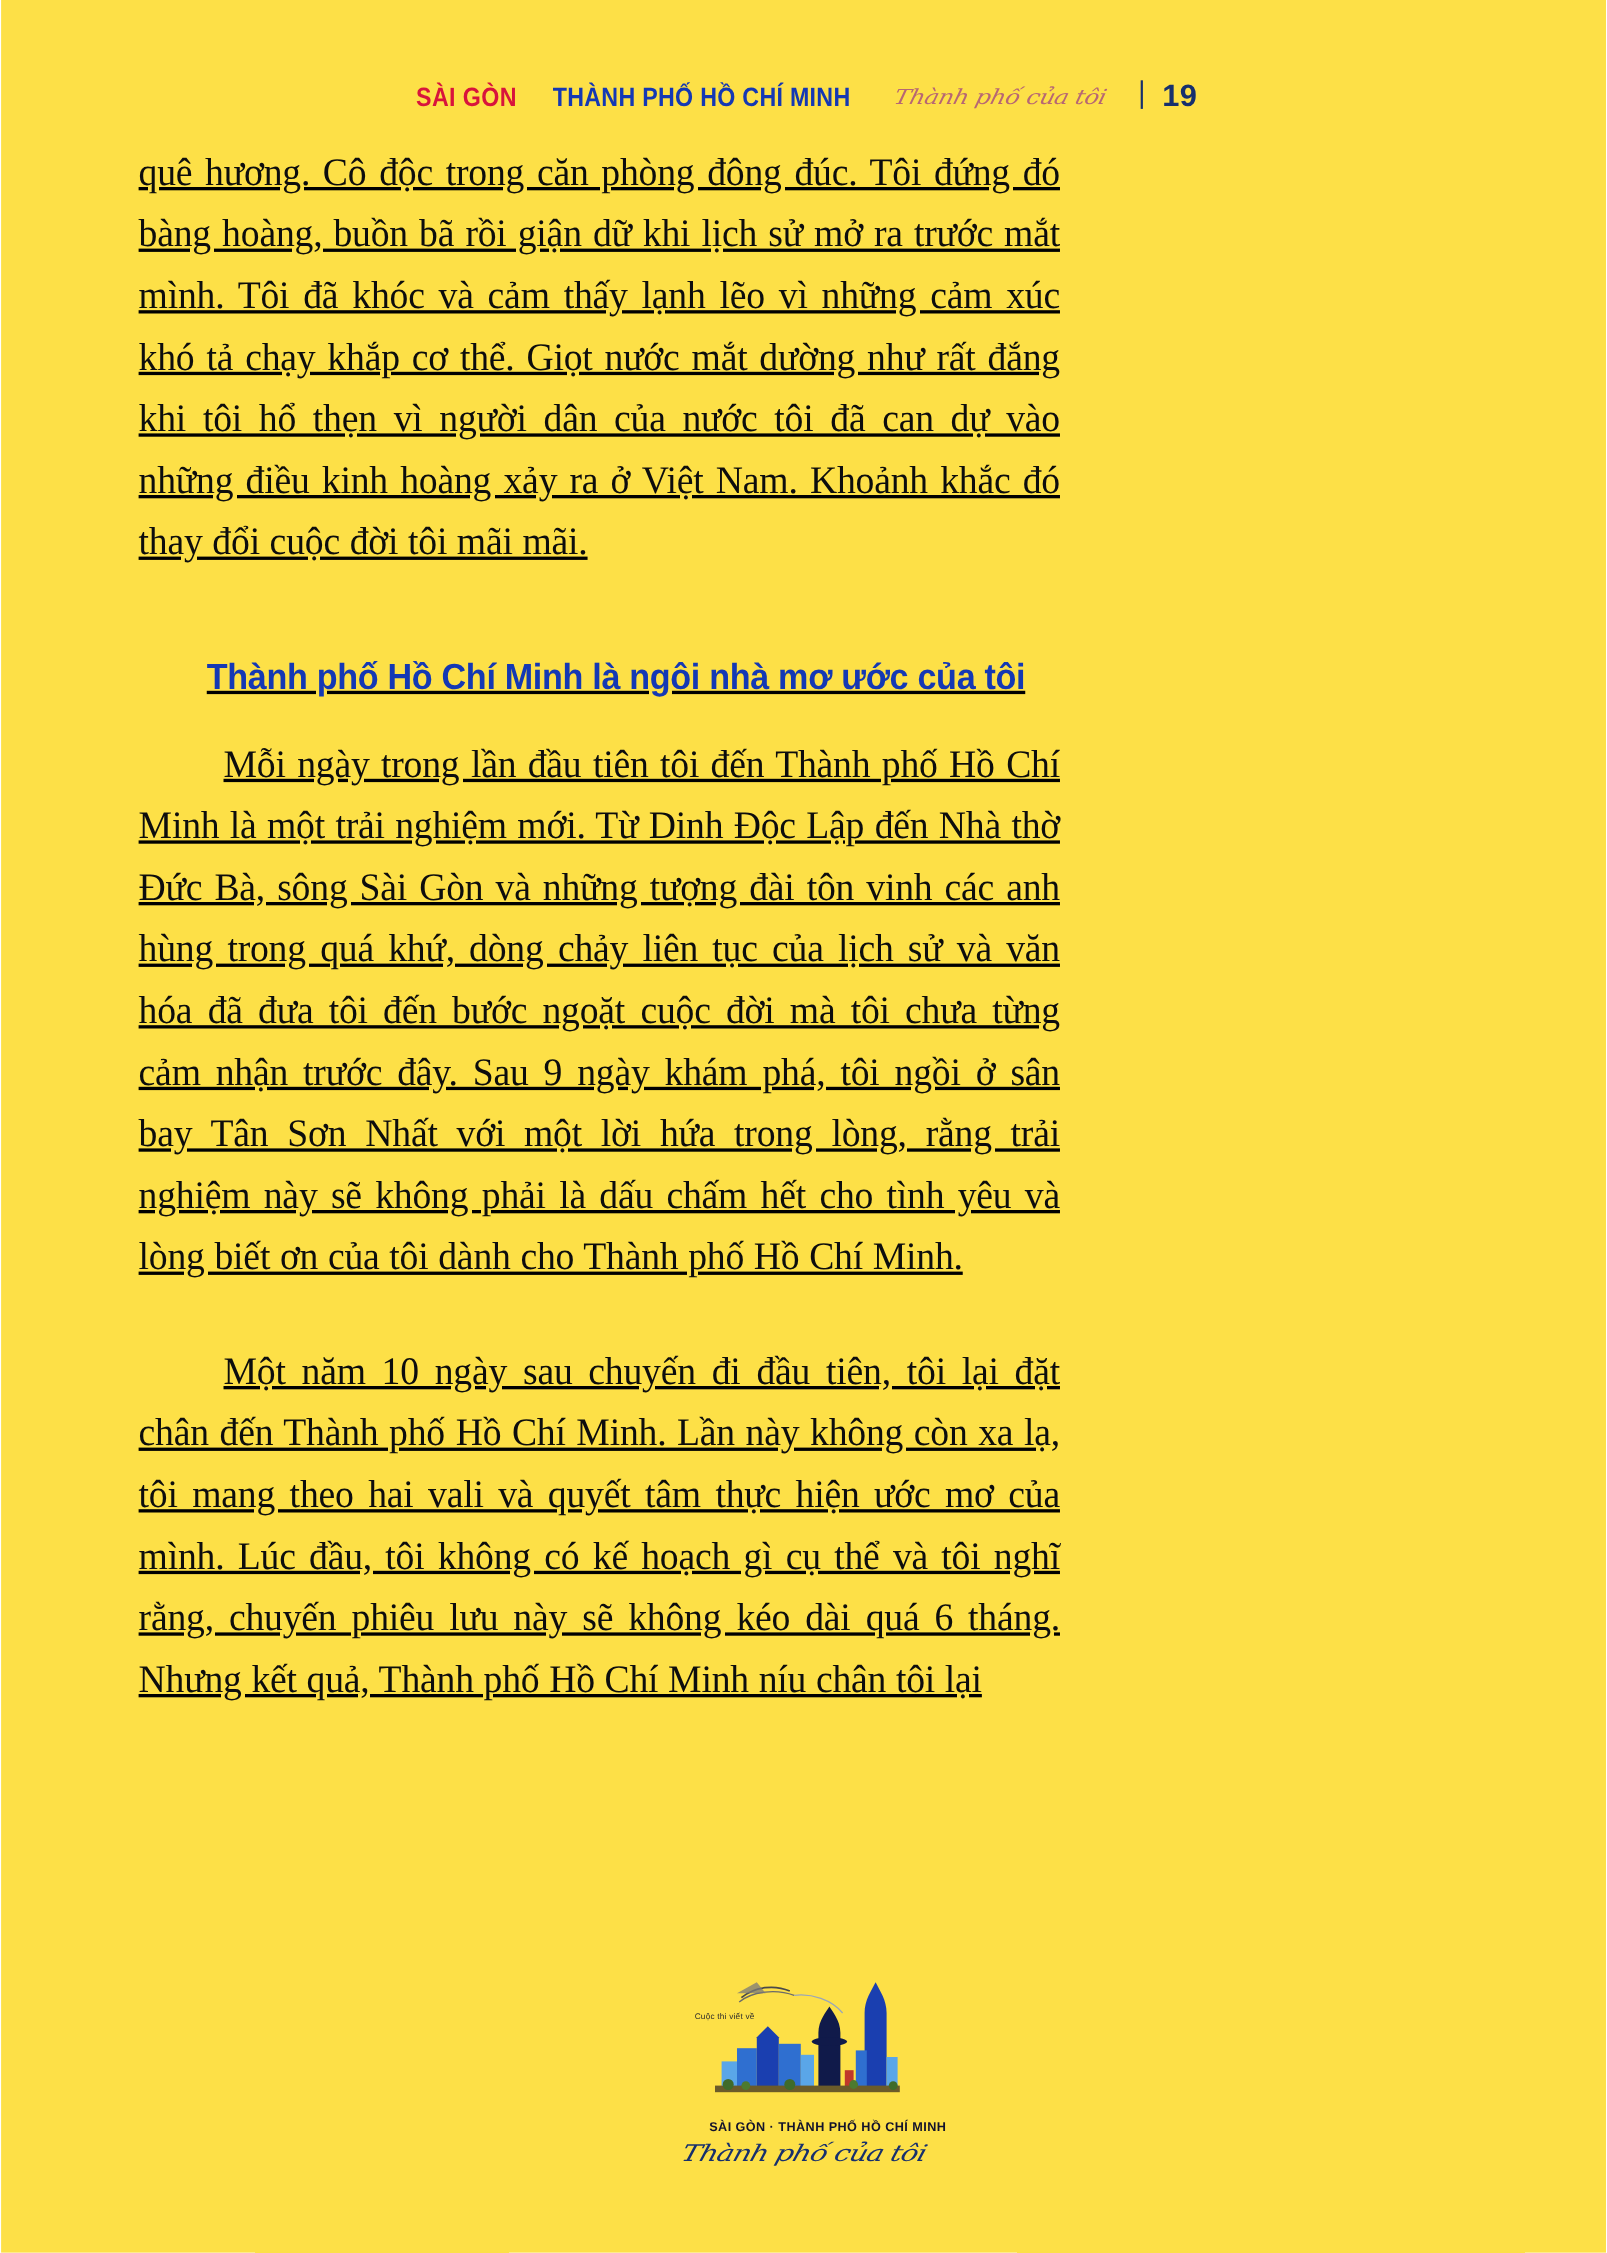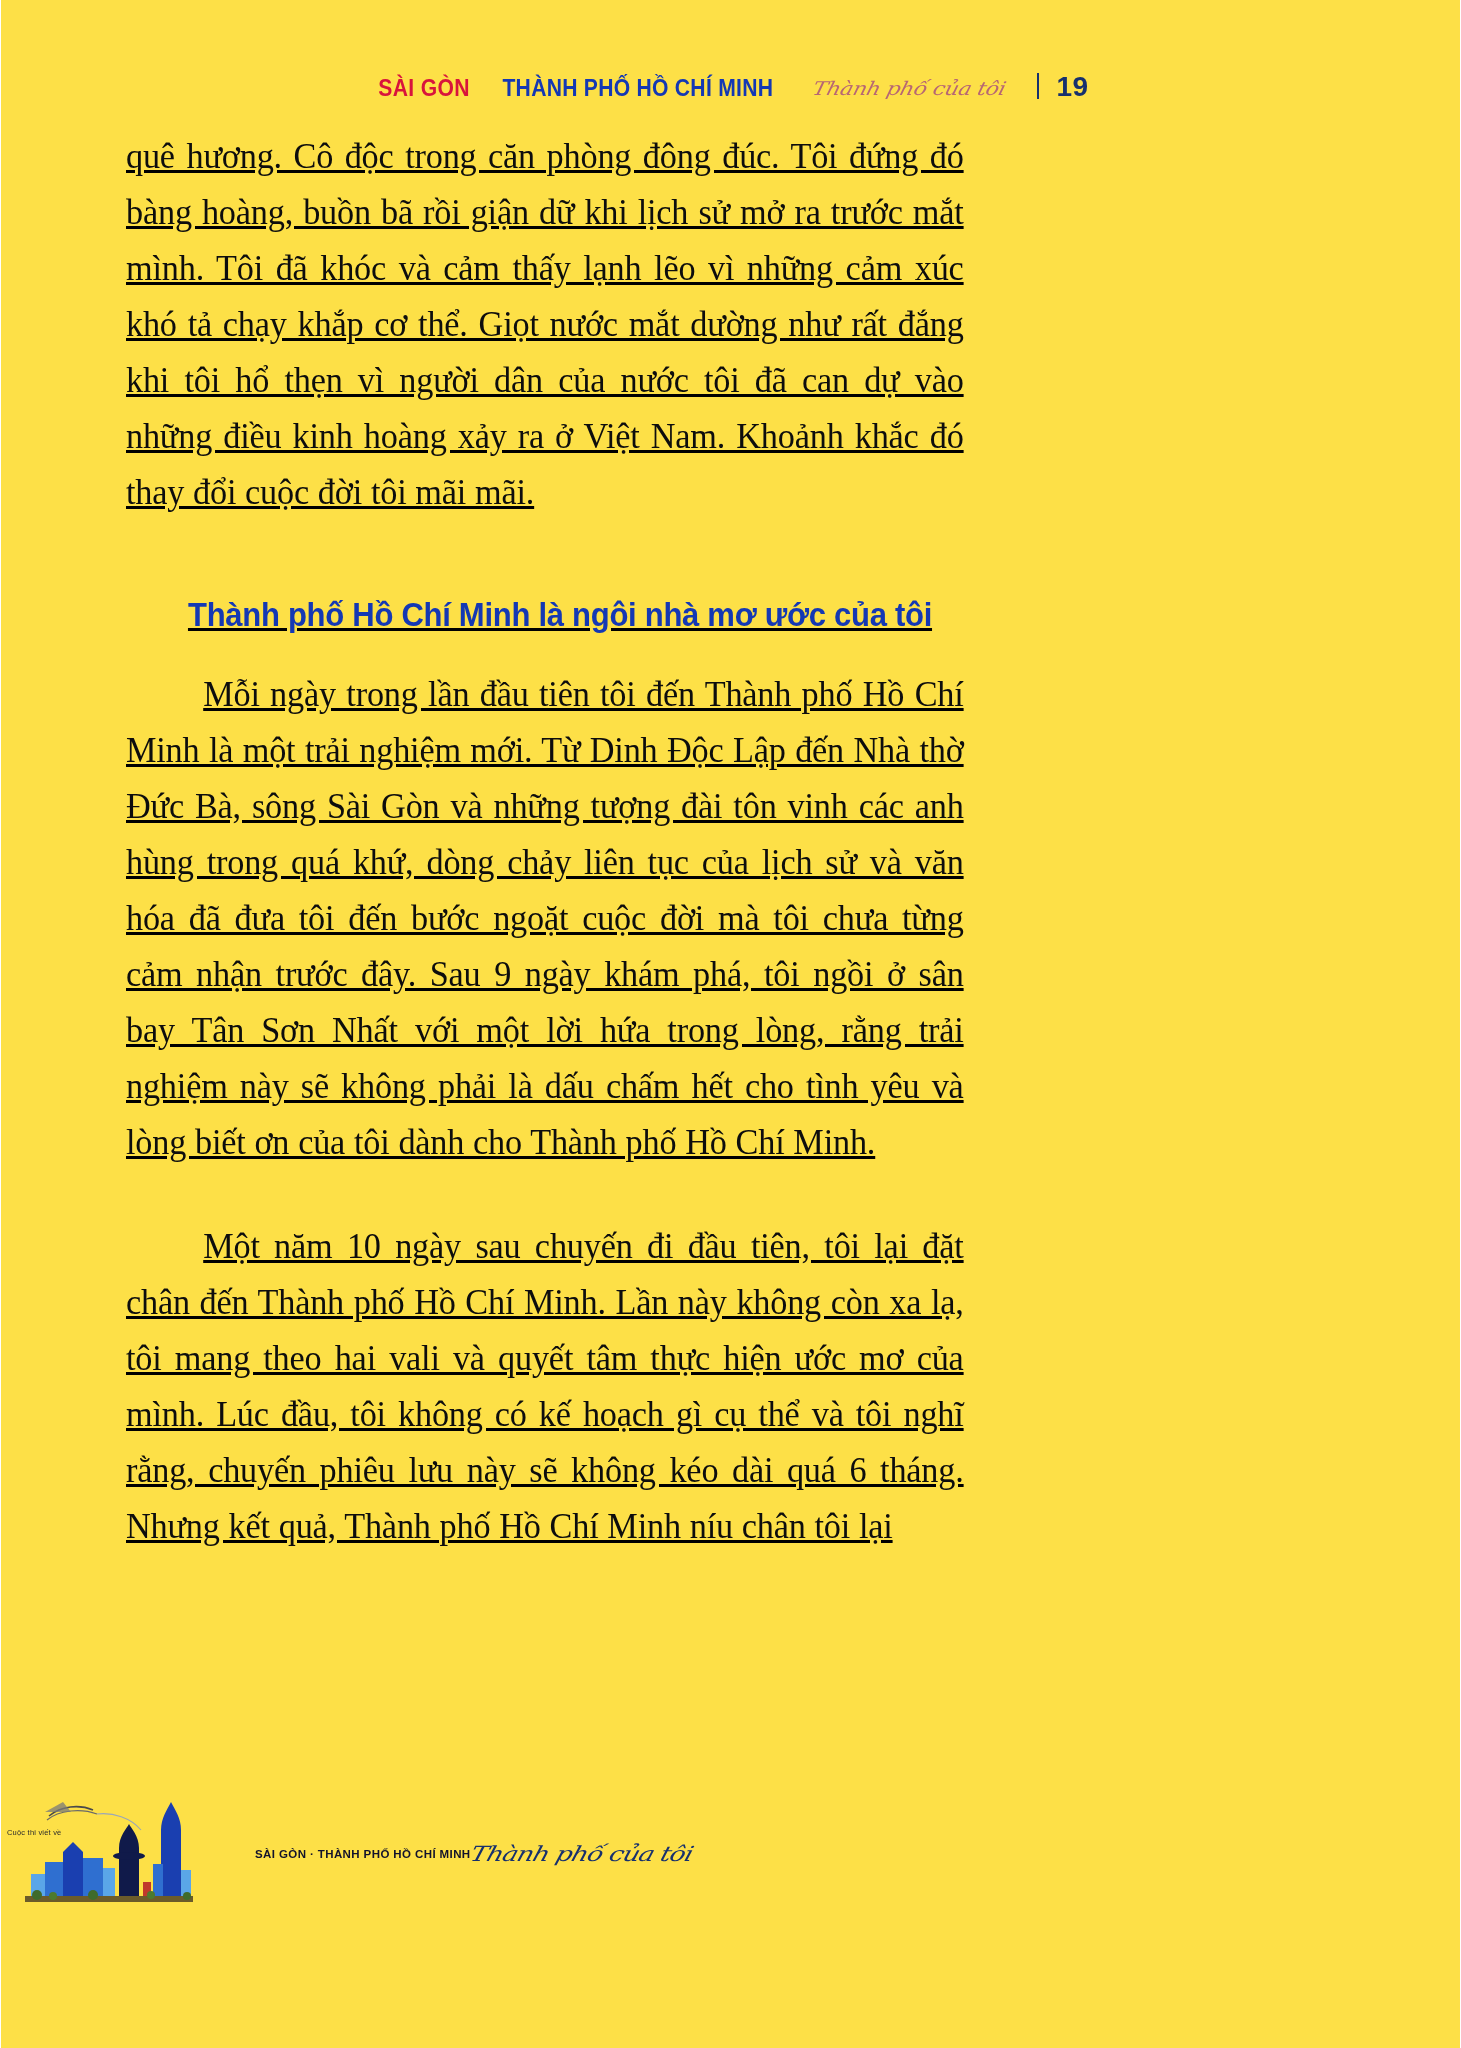--- a/index.html
+++ b/index.html
@@ -125,21 +125,21 @@
     transform-origin: center top;
   }
 
   
   .footer-emblem {
     position: absolute;
     left: 0;
     right: 0;
     top: 1790px;
     display: flex;
-    flex-direction: row;
+    flex-direction: column;
     align-items: center;
   }
 
   .emblem-art {
     position: relative;
     width: 210px;
     height: 125px;
   }
 
   .emblem-tagline {
@@ -147,21 +147,21 @@
     top: 38px;
     left: 6px;
     font-family: "Liberation Sans", "DejaVu Sans", sans-serif;
     font-size: 7.5px;
     color: #2b2b2b;
     letter-spacing: 0.2px;
     white-space: nowrap;
   }
 
   .emblem-caption {
-    margin-top: 2px;
+    margin-top: 13px;
     font-family: "Liberation Sans", "DejaVu Sans", sans-serif;
     font-weight: bold;
     font-size: 11.5px;
     color: #12122c;
     letter-spacing: 0.4px;
     white-space: nowrap;
     padding-left: 44px;
   }
 
   .emblem-script {

